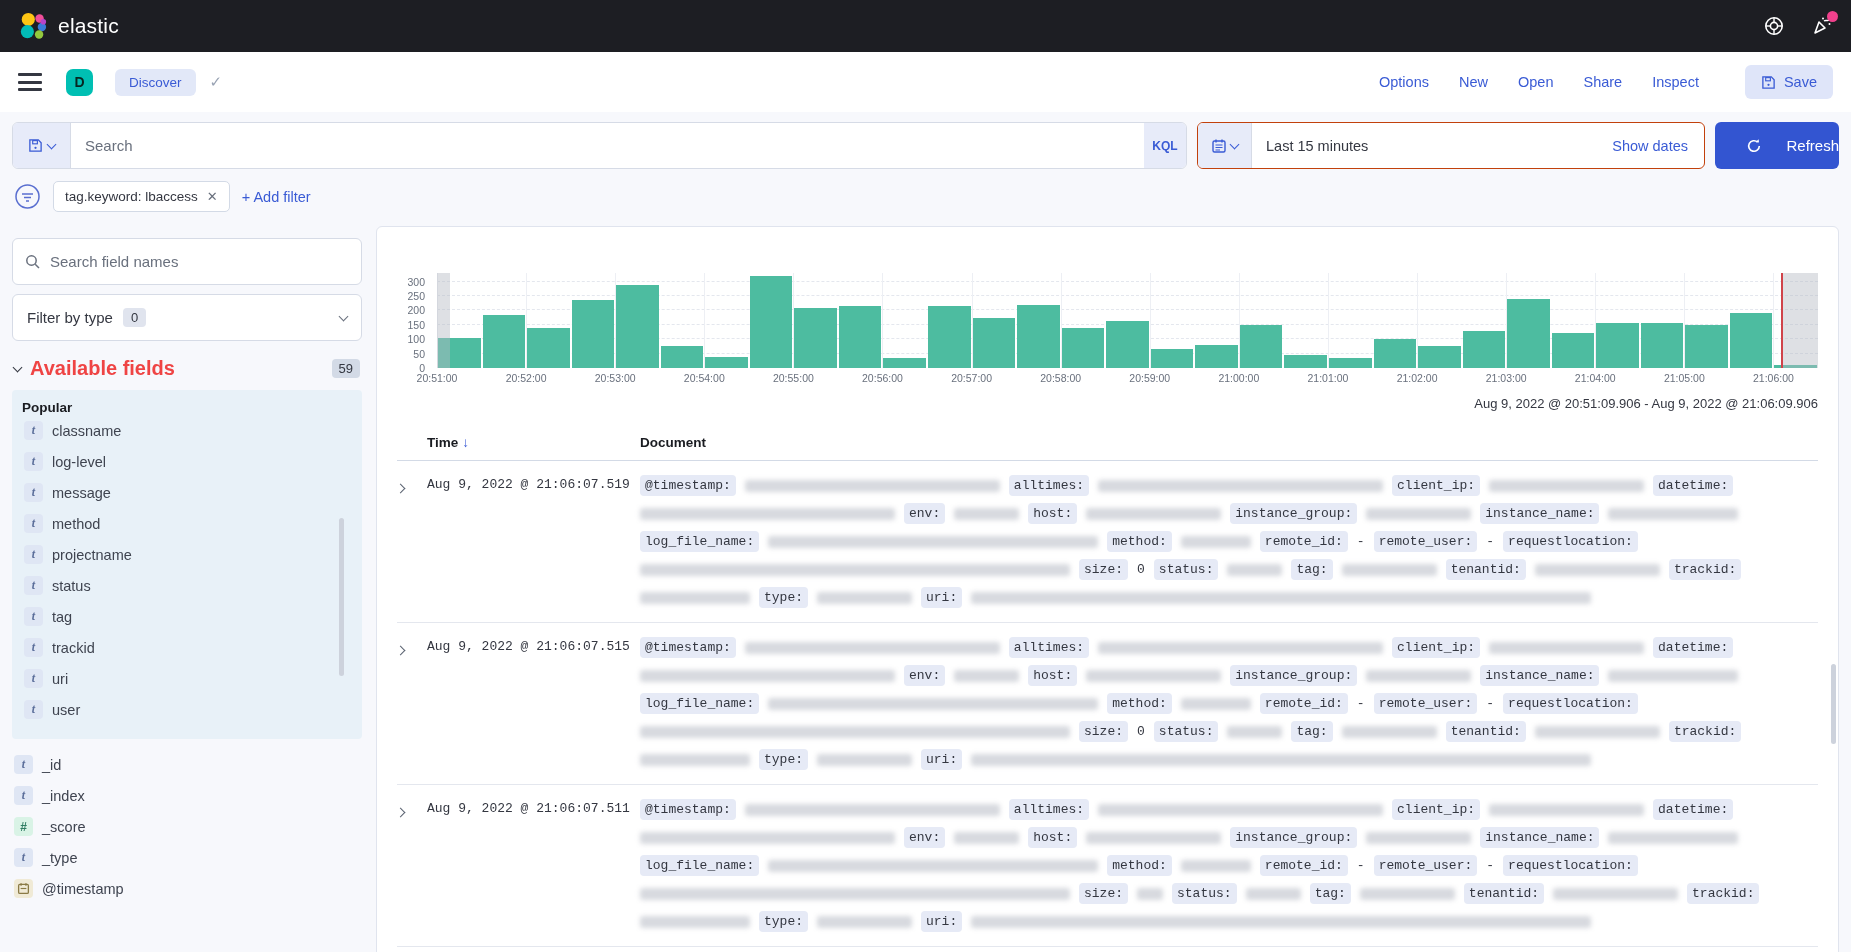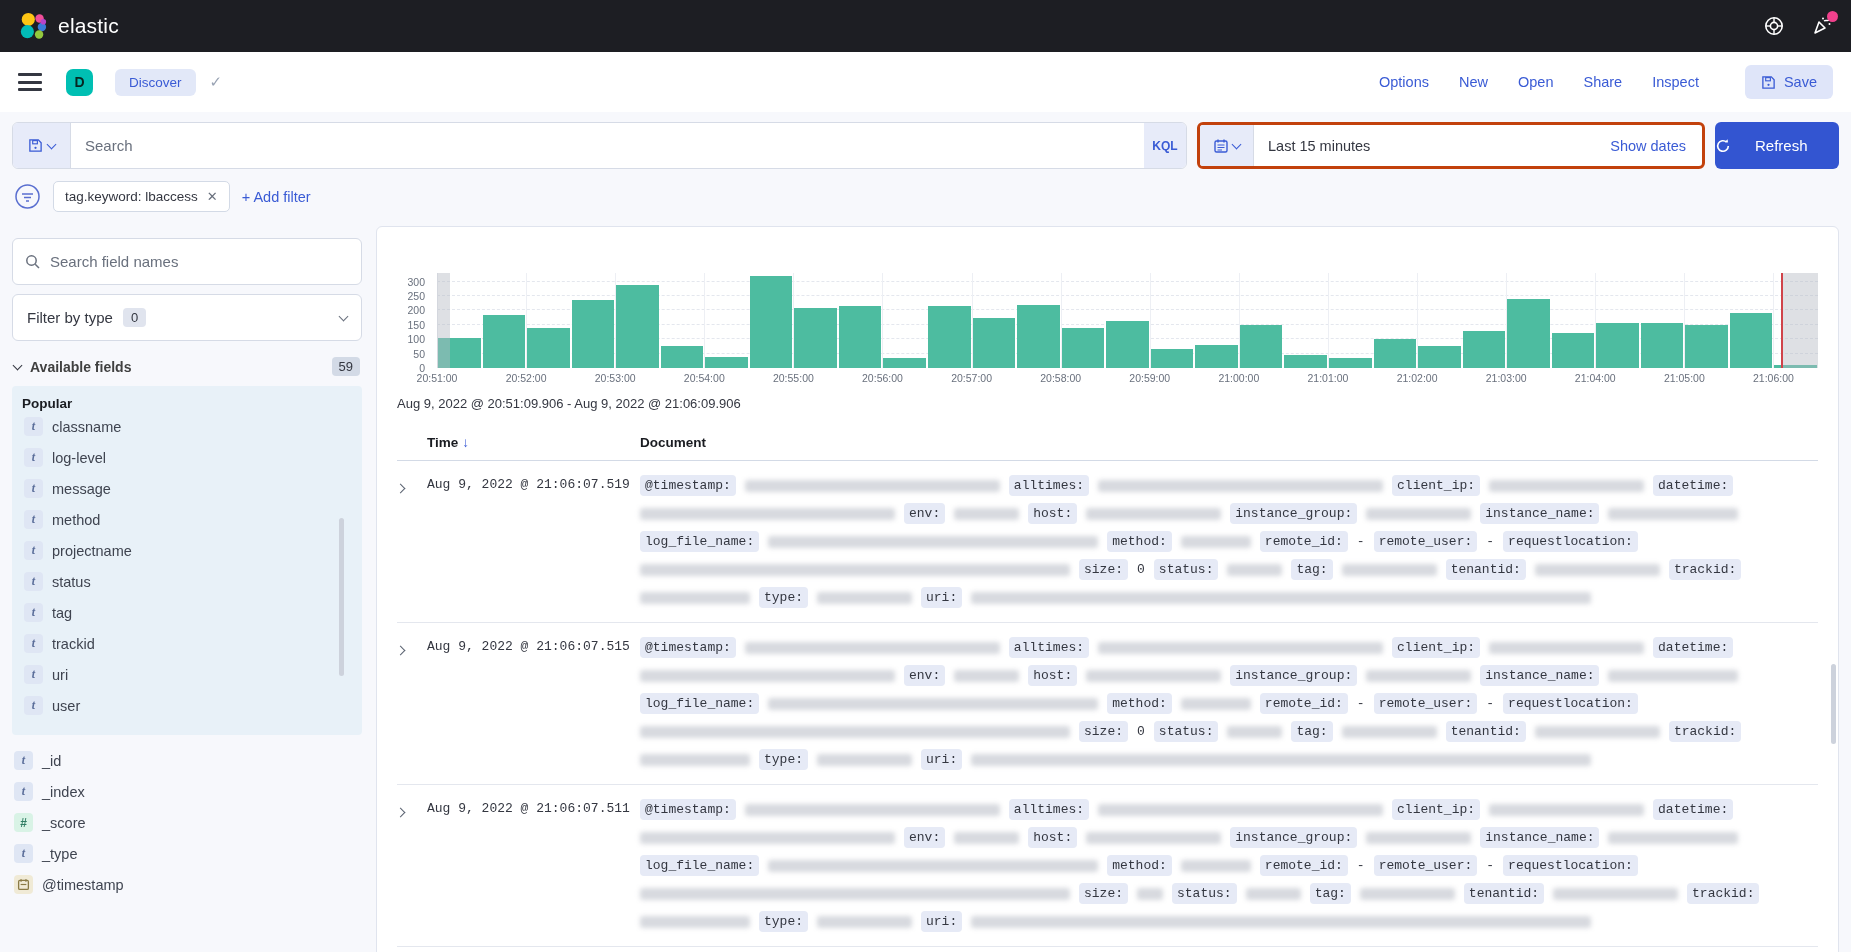--- a/index.html
+++ b/index.html
@@ -33,27 +33,27 @@
     padding:9px 16px; border-radius:6px; margin-left:16px; cursor:pointer; }
 
   
   .querybar { display:flex; align-items:center; padding:10px 12px 6px 12px; gap:10px; }
   .search-group { flex:1; display:flex; height:47px; border:1px solid #d6dbe6; border-radius:6px; background:#fff; overflow:hidden; }
   .saved-query-btn { width:58px; background:#e7ebf9; display:flex; align-items:center; justify-content:center; gap:5px; color:#3a5bd5;
     cursor:pointer; border-right:1px solid #d6dbe6; }
   .search-group input { flex:1; border:none; outline:none; font-size:15px; padding:0 14px; color:#343741; }
   .search-group input::placeholder { color:#69707d; }
   .kql-badge { width:42px; background:#e7ebf9; color:#3a5bd5; font-size:12px; font-weight:700; display:flex; align-items:center; justify-content:center; cursor:pointer; }
-  .datepicker { width:508px; height:47px; border:3px solid #c2410c; border-radius:6px; background:#fff; display:flex; align-items:center; overflow:hidden; }
+  .datepicker { width:508px; height:47px; border:1px solid #c2410c; border-radius:6px; background:#fff; display:flex; align-items:center; overflow:hidden; }
   .date-cal-btn { width:54px; height:100%; background:#e7ebf9; display:flex; align-items:center; justify-content:center; gap:4px; color:#3a5bd5;
     cursor:pointer; border-right:1px solid #d6dbe6; }
   .date-text { font-size:14.5px; color:#343741; padding-left:14px; cursor:pointer; }
   .show-dates { margin-left:auto; padding-right:16px; color:#3a5bd5; font-size:14.5px; cursor:pointer; }
   .refresh-btn { width:124px; height:47px; background:#3355d1; color:#fff; border:none; border-radius:6px; font-size:15px; font-weight:500;
-    display:flex; align-items:center; justify-content:flex-start; gap:24px; cursor:pointer; }
+    display:flex; align-items:center; justify-content:flex-end; gap:24px; cursor:pointer; }
 
   
   .filterbar { display:flex; align-items:center; padding:6px 12px 10px 14px; gap:12px; }
   .filter-pill { display:flex; align-items:center; gap:9px; background:#fff; border:1px solid #d3dae6; border-radius:5px; padding:7px 11px;
     font-size:13.5px; color:#343741; cursor:pointer; }
   .filter-pill .x { color:#69707d; font-size:13px; }
   .add-filter { color:#3a5bd5; font-size:14.5px; cursor:pointer; }
 
   
   .content { display:flex; align-items:flex-start; padding:4px 12px 0 12px; gap:14px; height:733px; }
@@ -66,21 +66,21 @@
   .dots-icon { display:flex; gap:2.5px; cursor:pointer; }
   .dots-icon i { width:3.5px; height:3.5px; background:#343741; border:1px solid #343741; }
   .collapse-icon { color:#3a5bd5; cursor:pointer; width:20px; height:16px; }
   .field-search { margin-top:12px; height:47px; background:#fff; border:1px solid #d6dbe6; border-radius:6px; display:flex; align-items:center; padding:0 12px; gap:9px; }
   .field-search input { flex:1; border:none; outline:none; font-size:15px; color:#343741; }
   .field-search input::placeholder { color:#69707d; }
   .type-filter { margin-top:9px; height:47px; background:#fff; border:1px solid #d6dbe6; border-radius:6px; display:flex; align-items:center; padding:0 14px; gap:10px; cursor:pointer; }
   .type-filter .lbl { font-size:15px; }
   .count-chip { background:#e0e4ee; border-radius:4px; font-size:13px; padding:2px 8px; color:#343741; }
   .avail-row { display:flex; align-items:center; gap:9px; margin:16px 2px 10px 2px; }
-  .avail-row .lbl { font-size:14px; font-weight:700; color:#404040; }
+  .avail-row .lbl { font-size:20px; font-weight:700; color:#ef4444; }
   .avail-count { margin-left:auto; background:#d3dae6; border-radius:4px; font-size:13px; font-weight:500; padding:2px 7px; }
   .popular-block { background:#e8f1f8; border-radius:4px; padding:10px 10px 14px 10px; }
   .popular-title { font-size:13.5px; font-weight:700; color:#1a1c21; }
   .field-item { display:flex; align-items:center; gap:9px; padding:6px 2px; border-radius:4px; cursor:pointer; font-size:14.5px; color:#3f4450; }
   .token { width:19px; height:19px; border-radius:4px; display:flex; align-items:center; justify-content:center; font-size:12px; flex:none; }
   .token-t { background:#dfe6f4; color:#5a6d99; font-style:italic; font-family:"Liberation Serif",serif; font-weight:700; }
   .token-num { background:#d9f3e6; color:#2f7d63; font-weight:700; }
   .token-date { background:#f0ead6; color:#8a7a45; }
   .plain-fields { margin-top:10px; }
   .side-scrollbar { position:absolute; right:18px; top:292px; width:5px; height:158px; background:#cdd2dc; border-radius:3px; }
@@ -96,21 +96,21 @@
   .y-axis { position:relative; width:40px; height:95px; flex:none; }
   .y-axis div { position:absolute; right:12px; font-size:10.5px; color:#69707d; transform:translateY(50%);text-align:center; }
   .plot { position:relative; flex:1; height:95px; }
   .vgrid { position:absolute; top:0; bottom:0; width:1px; background:#edeff4; }
   .hgrid { position:absolute; left:0; right:0; height:0; border-top:1px dashed #e4e7ee; }
   .bar { position:absolute; bottom:0; background:#4dbca0; }
   .oob-band { position:absolute; top:0; bottom:0; background:rgba(182,186,196,.45); }
   .marker-line { position:absolute; top:0; bottom:0; width:2px; background:#d0434a; }
   .x-axis { position:relative; height:17px; margin-left:40px; margin-top:4px; }
   .x-axis div { position:absolute; transform:translateX(-50%); font-size:10.5px; color:#69707d; white-space:nowrap; }
-  .chart-subtitle { text-align:left; font-size:13px; color:#343741; margin-top:7px; }
+  .chart-subtitle { text-align:right; font-size:13px; color:#343741; margin-top:7px; }
 
   
   .doc-table { margin-top:16px; }
   .t-head { display:flex; border-bottom:1px solid #d3dae6; padding:8px 0 10px 0; }
   .t-head .c-time { width:243px; padding-left:30px; font-size:13.5px; font-weight:700; color:#1a1c21; }
   .t-head .c-doc { flex:1; font-size:13.5px; font-weight:700; color:#1a1c21; }
   .sort-arrow { color:#3a5bd5; font-weight:400; margin-left:4px; cursor:pointer; }
   .t-row { display:flex; align-items:flex-start; border-bottom:1px solid #e4e7ee; padding:14px 0; }
   .expander { width:30px; padding-top:3px; color:#5a6270; cursor:pointer; flex:none; }
   .row-time { width:213px; font-size:13px; color:#343741; padding-top:2px; flex:none; }

